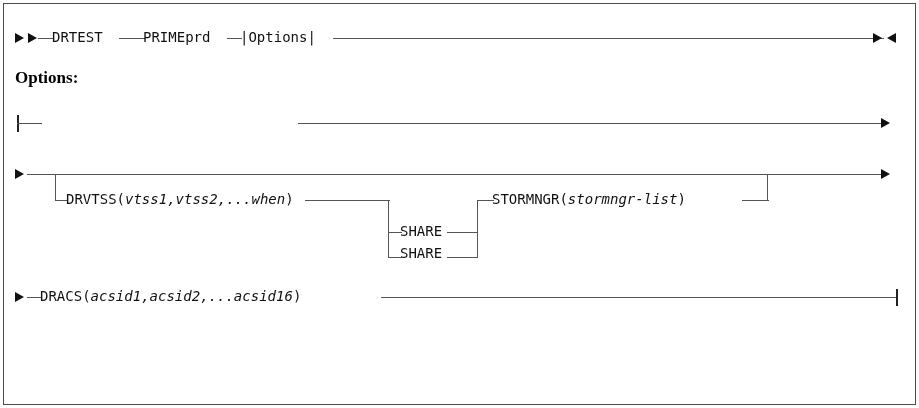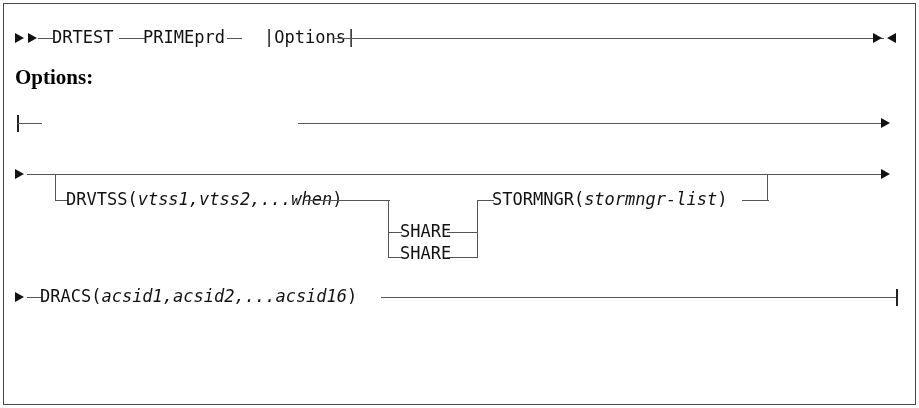--- a/index.html
+++ b/index.html
@@ -54,53 +54,53 @@
     width:0;height:0;
     border-top:5px solid transparent;
     border-bottom:5px solid transparent;
     border-right:9px solid #111111;
   }
 
   
   .mono{
     position:absolute;
     font-family:"DejaVu Sans Mono","Liberation Mono",monospace;
-    font-size:17px;
+    font-size:14px;
     line-height:15.5px;
     color:#111111;
     white-space:pre;
     letter-spacing:0px;
   }
   .mono i{font-style:italic;}
 
   .serif-bold{
     position:absolute;
     font-family:"Liberation Serif","DejaVu Serif",serif;
     font-weight:bold;
-    font-size:21px;
+    font-size:17px;
     line-height:17px;
     color:#000000;
     white-space:pre;
   }
 </style>
 </head>
 <body>
 
 <div id="figure">
 
   <div id="frame"></div>
 
   <div class="arrow-r" style="left:15px;  top:33px;"></div>
   <div class="arrow-r" style="left:28px;  top:33px;"></div>
   <div class="hline" style="left:38px;  top:38px; width:15px;"></div>
   <div class="mono" style="left:52px;  top:30px;">DRTEST</div>
   <div class="hline" style="left:119px; top:38px; width:26px;"></div>
   <div class="mono" style="left:143px; top:30px;">PRIMEprd</div>
   <div class="hline" style="left:227px; top:38px; width:15px;"></div>
-  <div class="mono" style="left:240px; top:30px;margin-left:24px;">|Options|</div>
+  <div class="mono" style="left:240px; top:30px;">|Options|</div>
   <div class="hline" style="left:333px; top:38px; width:551px;"></div>
   <div class="arrow-r" style="left:873px; top:33px;"></div>
   <div class="arrow-l" style="left:887px; top:33px;"></div>
 
   <div class="serif-bold" style="left:15px; top:69px;">Options:</div>
 
   <div class="tick" style="left:17px;  top:115px; height:17px;"></div>
   <div class="hline" style="left:17px;  top:123px; width:25px;"></div>
   <div class="hline" style="left:298px; top:123px; width:586px;"></div>
   <div class="arrow-r" style="left:881px; top:118px;"></div>

